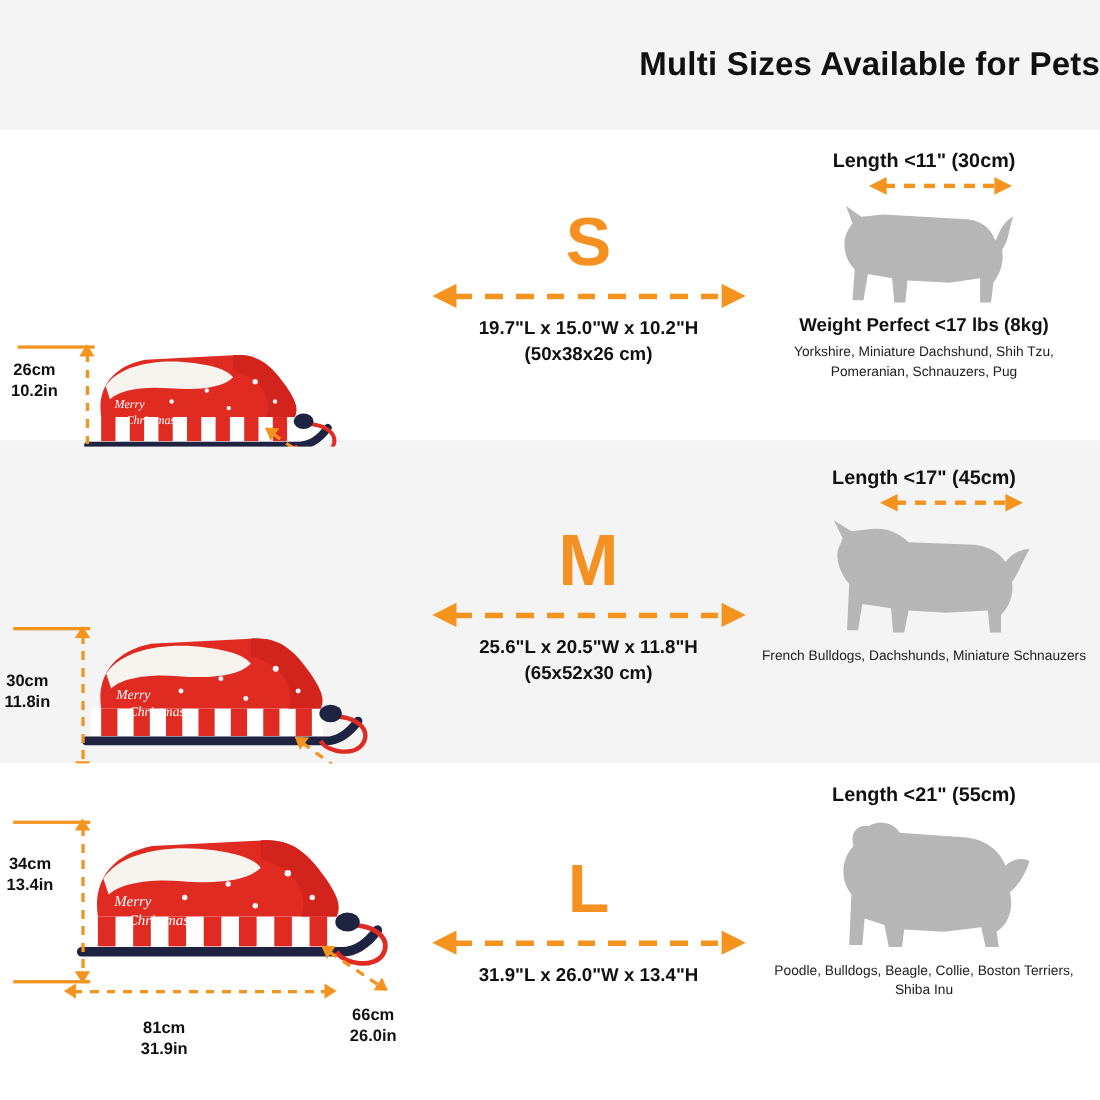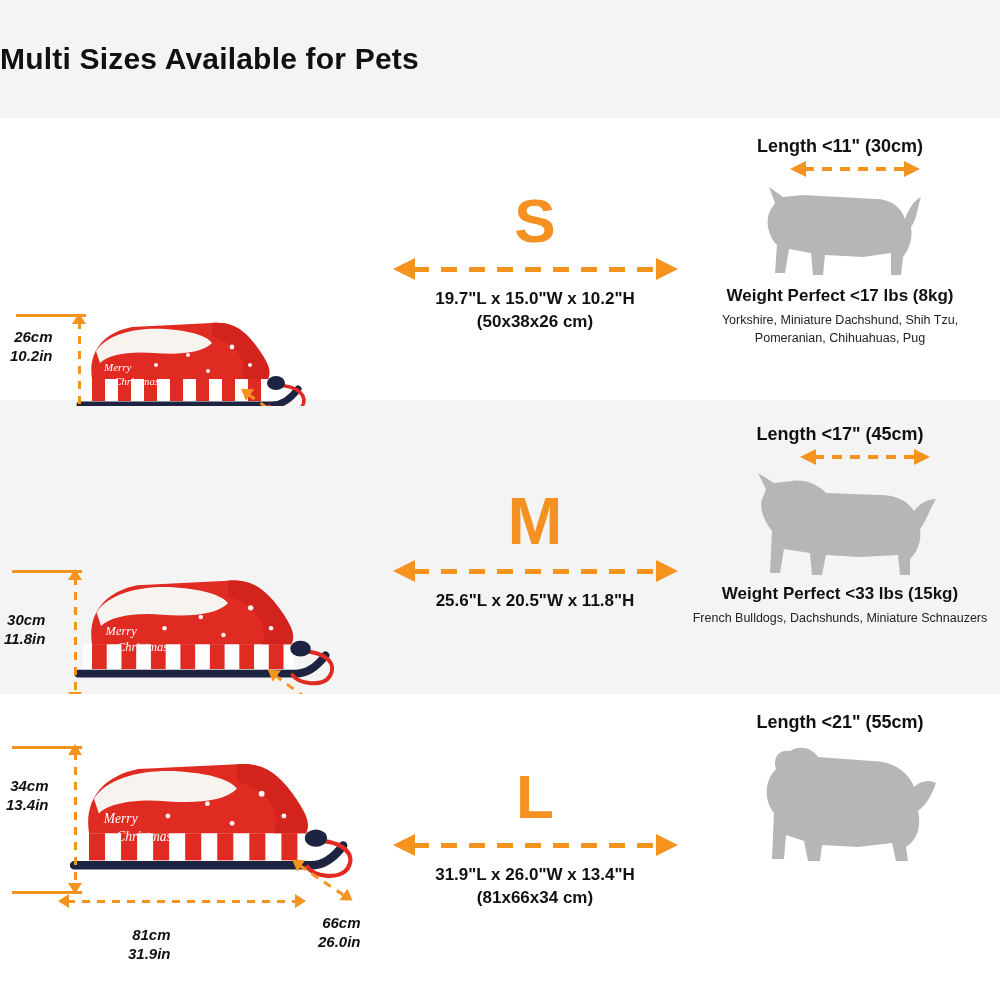--- a/index.html
+++ b/index.html
@@ -19,21 +19,21 @@
     width: 1000px;
     height: 1000px;
     background: #ffffff;
   }
   
   .header {
     height: 118px;
     background: #f4f4f4;
     display: flex;
     align-items: center;
-    justify-content: flex-start;
+    justify-content: flex-end;
   }
   .header-title {
     font-size: 30px;
     font-weight: bold;
     letter-spacing: 0.2px;
     color: #111111;
   }
   
   .row {
     position: relative;
@@ -176,23 +176,22 @@
     max-width: 300px;
   }
 
   
   .m-label {
     position: absolute;
     font-size: 15px;
     font-weight: bold;
     color: #111;
     line-height: 1.25;
-    text-align: right;
+    text-align: center;
     white-space: nowrap;
-    font-style: italic;
   }
   .prod-wrap {
     position: absolute;
     inset: 0;
   }
   .sled {
     position: absolute;
   }
   
   .meas {
@@ -324,21 +323,21 @@
       <div class="dog-length">Length &lt;11" (30cm)</div>
       <div class="dog-arrow" style="margin-left:30px;">
         <span class="tip-l"></span>
           <span class="bar"></span>
           <span class="tip-r"></span>
       </div>
       <svg class="dog-silhouette" width="190" height="105" viewBox="0 0 190 105">
         <path fill="#b6b6b6" d="M30,24 L24,8 L38,18 L58,16 L130,20 C146,20 156,28 160,40 C164,30 168,22 176,18 C172,30 172,40 166,48 C168,60 164,70 158,78 L156,96 L146,96 L146,74 L118,78 L80,76 L78,96 L68,96 L66,74 L44,70 L40,94 L30,94 L32,66 C22,56 20,40 26,30 Z"></path>
       </svg>
       <div class="dog-weight">Weight Perfect &lt;17 lbs (8kg)</div>
-      <div class="dog-breeds">Yorkshire, Miniature Dachshund, Shih Tzu, Pomeranian, Chihuahuas, Pug</div>
+      <div class="dog-breeds">Yorkshire, Miniature Dachshund, Shih Tzu, Pomeranian, Schnauzers, Pug</div>
     </div>
   </div>
 
   <div class="row-divider"></div>
 
   <div class="row alt">
 
     <div class="col-product">
       <div class="prod-wrap">
         <svg class="sled" style="left:58px; top:140px;" width="340" height="160" viewBox="0 0 300 140">
@@ -404,34 +403,34 @@
 
     <div class="col-size">
       <div class="size-letter big">M</div>
       <div class="h-arrow">
         <span class="tip-l"></span>
           <span class="bar"></span>
           <span class="tip-r"></span>
       </div>
       <div class="dims">
         <div>25.6"L x 20.5"W x 11.8"H</div>
+        <div>(65x52x30 cm)</div>
       </div>
     </div>
 
     <div class="col-dog">
       <div class="dog-length">Length &lt;17" (45cm)</div>
       <div class="dog-arrow" style="margin-left:50px;">
         <span class="tip-l"></span>
           <span class="bar"></span>
           <span class="tip-r"></span>
       </div>
       <svg class="dog-silhouette" width="200" height="115" viewBox="0 0 200 115">
         <path fill="#b6b6b6" d="M26,22 L18,6 L34,16 L52,14 C66,12 78,18 86,26 L140,28 C156,28 168,34 174,44 C180,36 188,32 196,32 C190,42 186,54 180,62 C182,76 176,86 170,92 L170,108 L160,108 L158,88 L120,90 L86,88 L82,108 L72,108 L70,86 L44,82 L40,106 L30,106 L32,64 C22,52 18,36 24,28 Z"></path>
       </svg>
-      <div class="dog-weight">Weight Perfect &lt;33 lbs (15kg)</div>
       <div class="dog-breeds">French Bulldogs, Dachshunds, Miniature Schnauzers</div>
     </div>
   </div>
 
   <div class="row-divider"></div>
 
   <div class="row">
 
     <div class="col-product">
       <div class="prod-wrap">
@@ -498,25 +497,25 @@
 
     <div class="col-size">
       <div class="size-letter">L</div>
       <div class="h-arrow">
         <span class="tip-l"></span>
           <span class="bar"></span>
           <span class="tip-r"></span>
       </div>
       <div class="dims">
         <div>31.9"L x 26.0"W x 13.4"H</div>
-        <div>(81x66x34 cm)</div>
       </div>
     </div>
 
     <div class="col-dog">
       <div class="dog-length">Length &lt;21" (55cm)</div>
       <svg class="dog-silhouette" style="margin-top:6px;" width="200" height="125" viewBox="0 0 200 125">
         <path fill="#b6b6b6" d="M36,26 C32,14 40,6 50,8 C58,2 72,4 78,14 L132,18 C152,18 168,28 174,44 C180,38 190,36 196,40 C192,52 186,62 178,68 C182,84 176,98 166,104 L168,118 L156,118 L152,100 L118,104 L82,102 L80,118 L68,118 L64,98 L46,92 L44,116 L32,116 L34,70 C24,58 24,38 36,26 Z"></path>
       </svg>
+      <div class="dog-breeds">Poodle, Bulldogs, Beagle, Collie, Boston Terriers, Shiba Inu</div>
     </div>
   </div>
 
 </div>
 
 </body></html>

